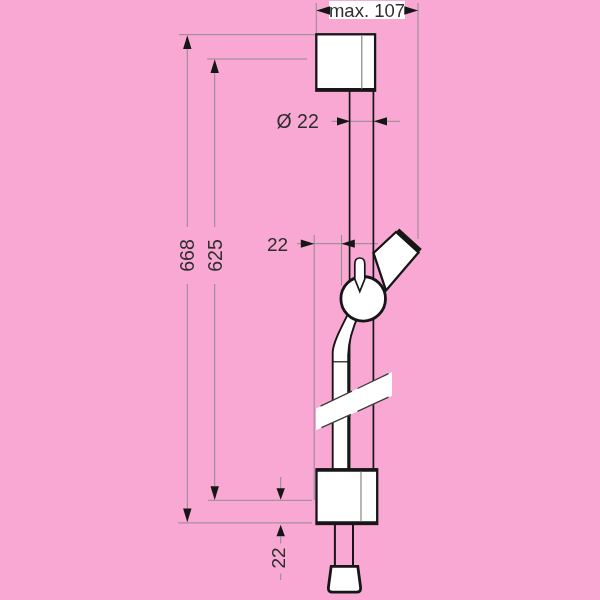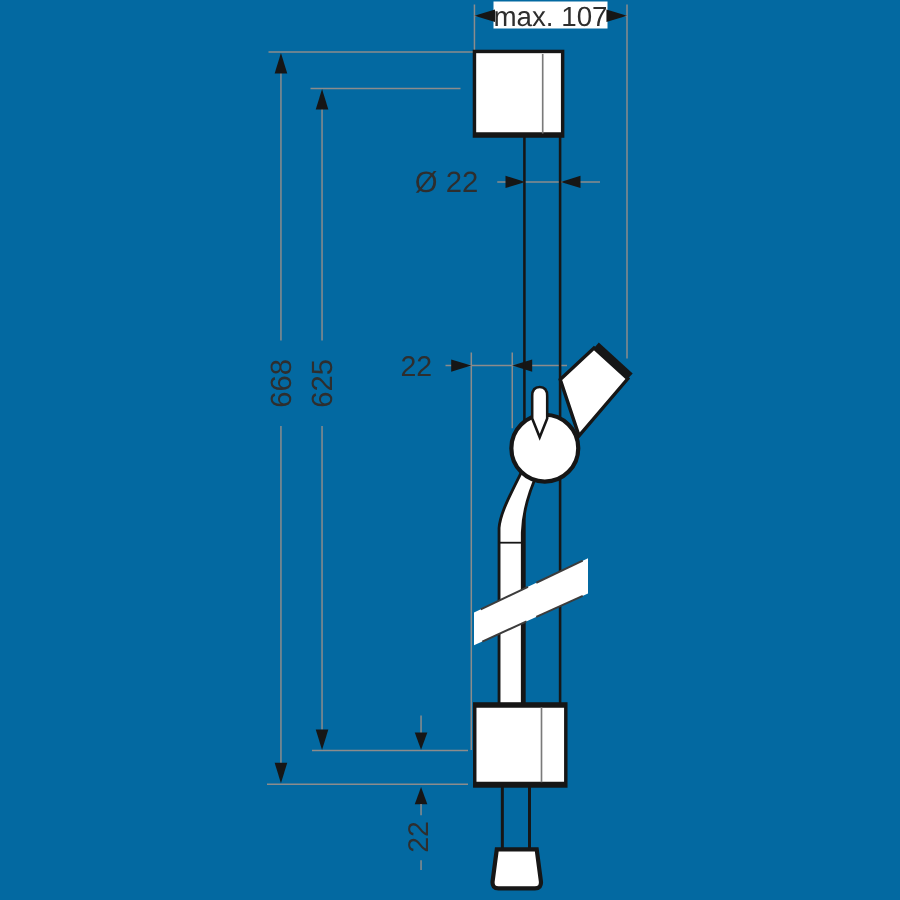--- a/index.html
+++ b/index.html
@@ -8,21 +8,21 @@
     background: #ffffff;
     width: 600px;
     height: 600px;
     overflow: hidden;
     font-family: "Liberation Sans", sans-serif;
   }
   .stage {
     position: relative;
     width: 600px;
     height: 600px;
-    background: #0369a1;
+    background: #f9a8d4;
   }
   svg text {
     font-family: "Liberation Sans", "DejaVu Sans", sans-serif;
     fill: #2e2e2e;
   }
   .obj   { fill: #ffffff; stroke: #161616; }
   .objln { stroke: #161616; fill: none; }
   .dim   { stroke: #8c8c8c; stroke-width: 1; fill: none; }
   .arr   { fill: #161616; stroke: none; }
   .inner { stroke: #7a7a7a; stroke-width: 1.1; fill: none; }

